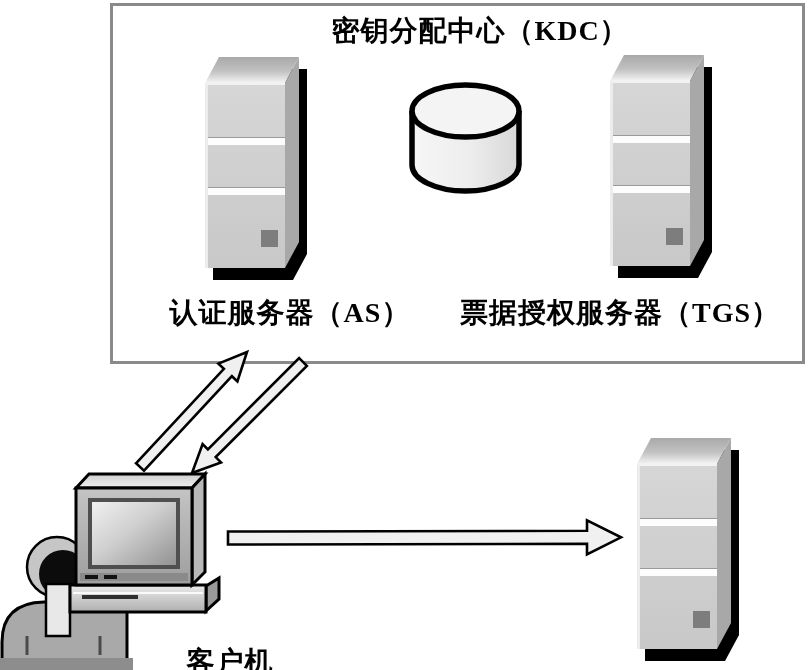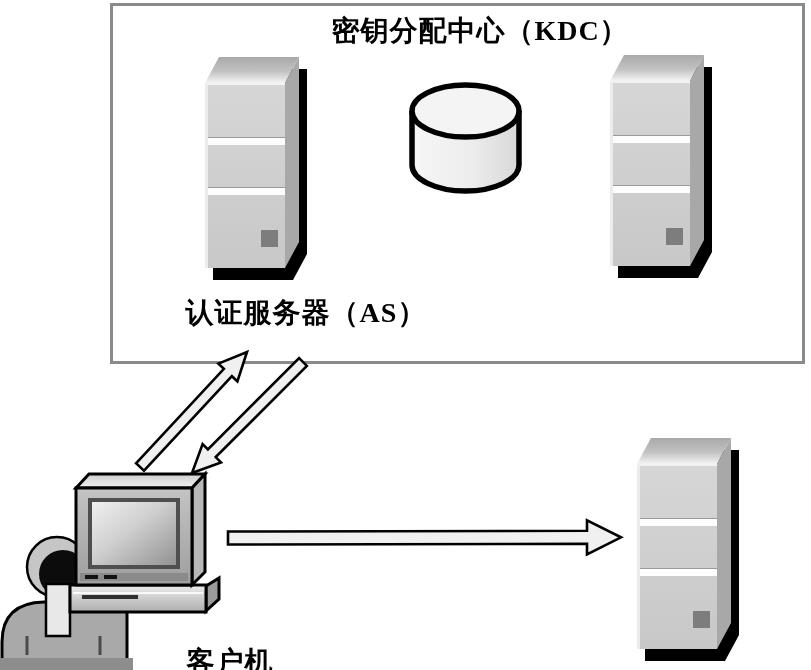--- a/index.html
+++ b/index.html
@@ -15,21 +15,21 @@
     border:3px solid var(--box-border,#8a8a8a);background:#fff;box-sizing:border-box;z-index:0;
   }
   
   .lbl{
     position:absolute;transform:translateX(-50%);
     font-weight:bold;font-size:28px;line-height:34px;white-space:nowrap;
     letter-spacing:1px;z-index:6;
   }
   .lbl-title {left:480px;top:14px;}
   .lbl-db    {left:470px;top:198px;font-size:27px;}
-  .lbl-as    {left:306px;top:296px;}
+  .lbl-as    {left:290px;top:296px;}
   .lbl-tgs   {left:620px;top:296px;}
   .lbl-client{left:230px;top:645px;text-decoration:underline;}
   .lbl-app   {left:537px;top:631px;}
   
   .tower{position:absolute;width:102px;height:223px;z-index:2;}
   .tower .t-shadow{position:absolute;left:0;top:0;width:102px;height:223px;
     background:var(--tower-shadow,#000);
     clip-path:polygon(8px 38px,22px 12px,102px 12px,102px 197px,88px 223px,8px 223px);}
   .tower .t-top{position:absolute;left:0;top:0;width:94px;height:26px;
     background:linear-gradient(to bottom,#a9a9a9 0%,#c2c2c2 55%,#f4f4f4 100%);
@@ -153,15 +153,16 @@
       <rect x="76" y="43" width="116" height="97" fill="url(#g-monf)" stroke="#000" stroke-width="3"></rect>
       <rect x="90" y="55" width="88" height="67" fill="url(#g-scr)" stroke="#4f4f4f" stroke-width="4"></rect>
       <rect x="80" y="128" width="108" height="8" fill="#8a8a8a"></rect>
       <rect x="85" y="130" width="13" height="4" fill="#111"></rect>
       <rect x="104" y="130" width="13" height="4" fill="#111"></rect>
     </g>
   </svg>
 
   <div class="lbl lbl-title">密钥分配中心（KDC）</div>
   <div class="lbl lbl-as">认证服务器（AS）</div>
+  <div class="lbl lbl-tgs">票据授权服务器（TGS）</div>
   <div class="lbl lbl-client">客户机</div>
 
 </div>
 
 </body></html>

